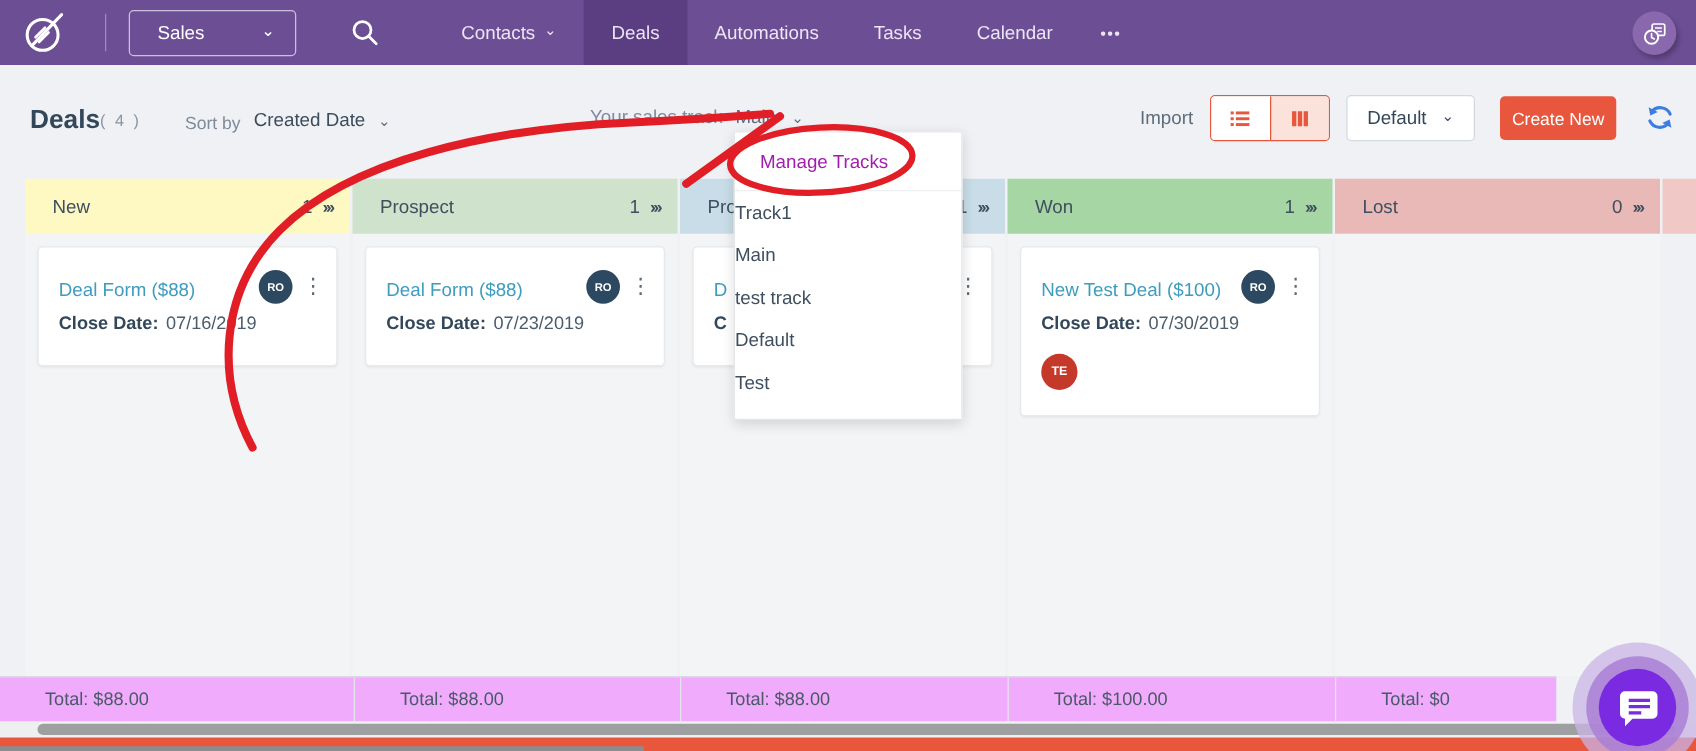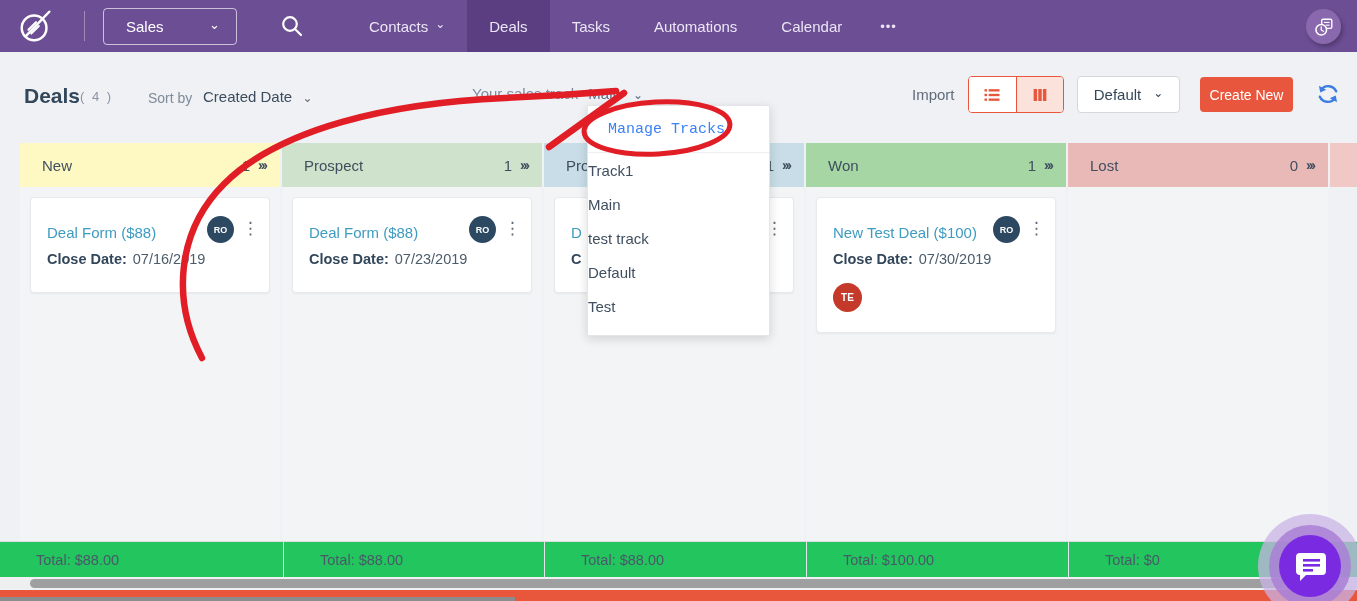--- a/index.html
+++ b/index.html
@@ -51,33 +51,33 @@
   .card { position:absolute; left:10px; top:10px; width:240px; background:#fff; border:1px solid #e7e9ec; border-radius:4px; box-shadow:0 1px 2px rgba(0,0,0,.05); padding:26px 14px 18px 16px; }
   .card-title { font-size:15px; color:#3e9cc0; cursor:pointer; display:inline-block; max-width:160px; }
   .card-close { margin-top:9px; font-size:14.5px; color:#4b5c6b; }
   .card-close b { color:#33475b; font-weight:700; margin-right:6px; }
   .card-right { position:absolute; right:10px; top:18px; display:flex; align-items:flex-start; gap:8px; }
   .avatar { width:27px; height:27px; border-radius:50%; background:#2d4961; color:#fff; font-size:9px; font-weight:700; display:flex; align-items:center; justify-content:center; }
   .dots { font-size:17px; color:#5a6a78; line-height:1; cursor:pointer; padding-top:4px; }
   .tag-badge { width:29px; height:29px; border-radius:50%; background:#c4392a; color:#fff; font-size:10px; font-weight:700; display:flex; align-items:center; justify-content:center; margin-top:16px; }
 
   
-  .totals { position:absolute; left:0; top:541px; width:1357px; height:36px; background:#22c55e; border-top:1px solid #dadde1; }
+  .totals { position:absolute; left:0; top:541px; width:1245px; height:36px; background:#f0abfc; border-top:1px solid #dadde1; }
   .total-cell { position:absolute; top:0; height:36px; display:flex; align-items:center; padding-left:36px; font-size:14.5px; color:#4a5968; border-left:1px solid #e3e6ea; }
   .total-cell:first-child { border-left:none; }
 
   
   .hscroll { position:absolute; left:0; top:578px; width:1357px; height:11px; background:#edeff1; }
   .hscroll-thumb { position:absolute; left:30px; top:1px; width:1310px; height:9px; background:#9e9fa1; border-radius:5px; cursor:grab; }
   .bottom-bar { position:absolute; left:0; top:590px; width:1357px; height:11px; background:#e8563c; }
   .bottom-bar-dark { position:absolute; left:0; top:597px; width:515px; height:4px; background:#8a8d90; }
 
   
   .dropdown { position:absolute; left:587px; top:105px; width:183px; background:#fff; border:1px solid #e3e5e8; box-shadow:0 3px 10px rgba(0,0,0,.14); z-index:50; }
-  .dropdown-head { height:47px; display:flex; align-items:center; padding-left:20px; font-size:15px; color:#3b82f6; border-bottom:1px solid #eceef0; cursor:pointer;font-family:Liberation Mono, monospace; }
+  .dropdown-head { height:47px; display:flex; align-items:center; padding-left:20px; font-size:15px; color:#a21caf; border-bottom:1px solid #eceef0; cursor:pointer; }
   .dropdown-item { height:34px; display:flex; align-items:center; font-size:15px; color:#3f4f5f; cursor:pointer; }
   .dropdown-pad { height:12px; }
 
   
   .annotation { position:absolute; left:0; top:0; width:1357px; height:601px; z-index:60; pointer-events:none; }
 
   
   .chat-widget { position:absolute; left:1256px; top:512px; width:110px; height:110px; z-index:70; cursor:pointer; }
 </style>
 </head>
@@ -105,24 +105,24 @@
   </div>
   <div class="nav-items">
     <div class="nav-item">
       <span>Contacts</span>
       <span class="chev">⌄</span>
     </div>
     <div class="nav-item active">
       <span>Deals</span>
     </div>
     <div class="nav-item">
+      <span>Automations</span>
+    </div>
+    <div class="nav-item">
       <span>Tasks</span>
-    </div>
-    <div class="nav-item">
-      <span>Automations</span>
     </div>
     <div class="nav-item">
       <span>Calendar</span>
     </div>
     <div class="nav-more">•••</div>
   </div>
   <div class="nav-usage">
     <svg width="22" height="22" viewBox="0 0 24 24" fill="none">
       <rect x="9.5" y="3.5" width="11" height="10" rx="1.5" stroke="#fff" stroke-width="1.5"></rect>
       <line x1="12" y1="7" x2="18" y2="7" stroke="#fff" stroke-width="1.2"></line>

